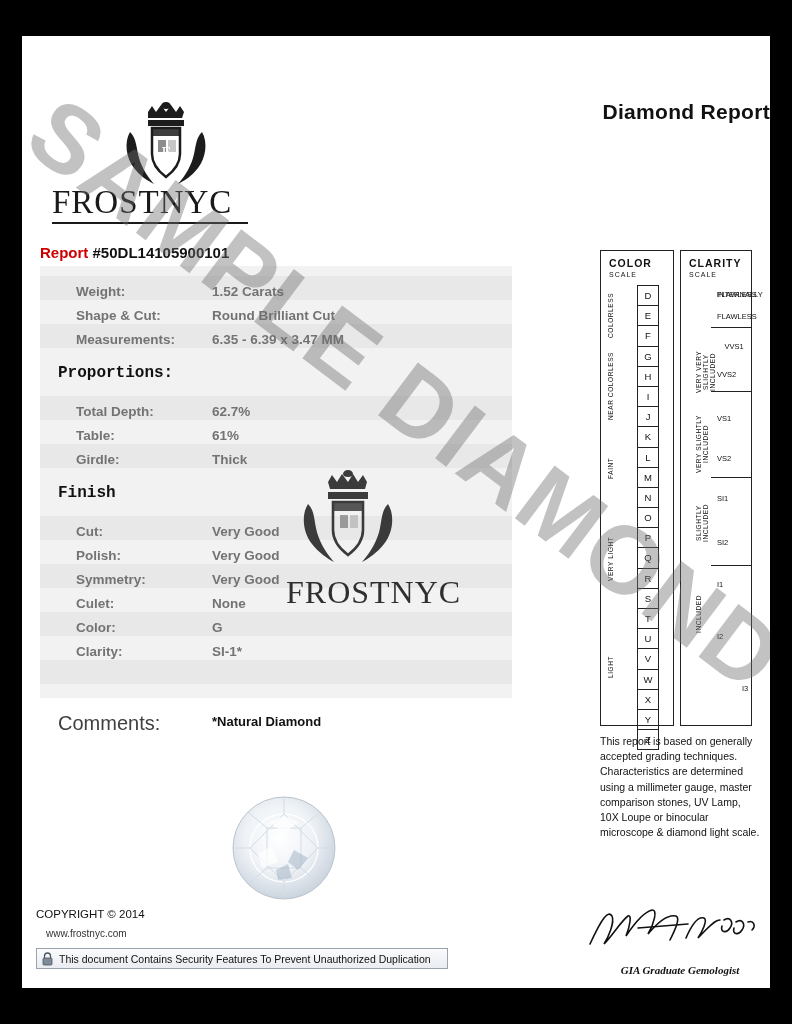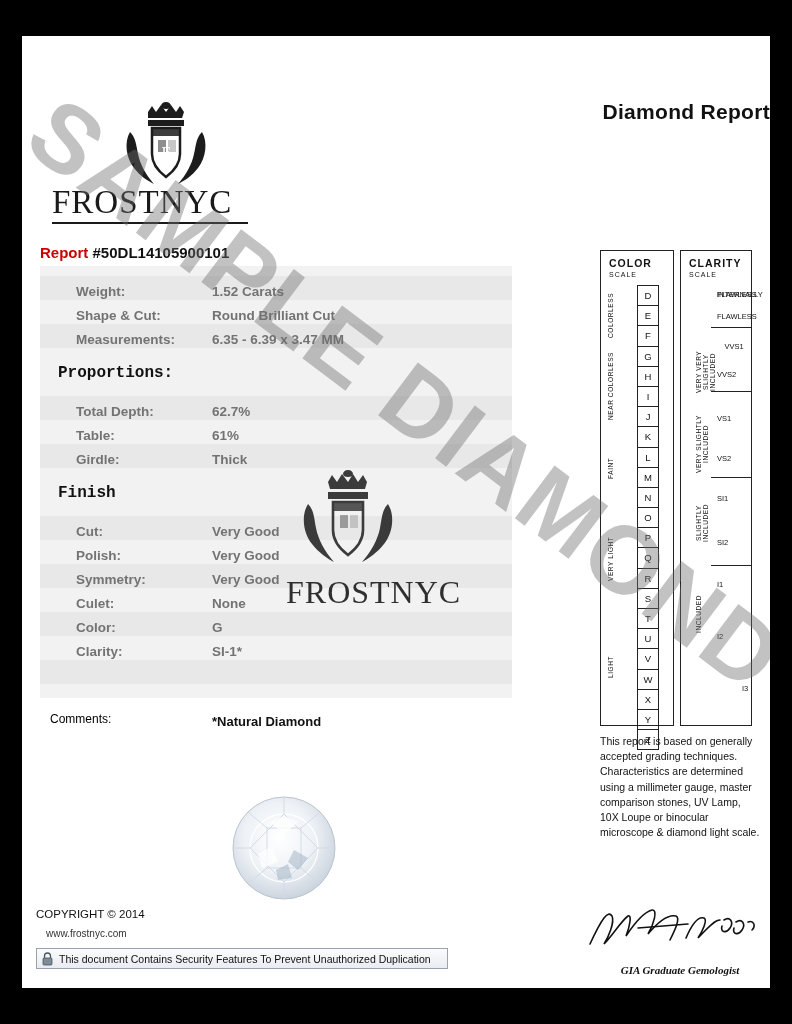--- a/index.html
+++ b/index.html
@@ -101,24 +101,24 @@
     position: absolute;
     left: 36px;
     font-size: 16px;
     font-weight: bold;
     color: #111;
     font-family: Liberation Mono, monospace;
   }
 
   .comments-label {
     position: absolute;
-    left: 28px;
+    left: 36px;
     top: 676px;
-    font-size: 12px;
-    color: #000000;
+    font-size: 20px;
+    color: #404040;
   }
   .comments-value {
     position: absolute;
     left: 190px;
     top: 678px;
     font-size: 13px;
     font-weight: bold;
     color: #111;
   }
 

